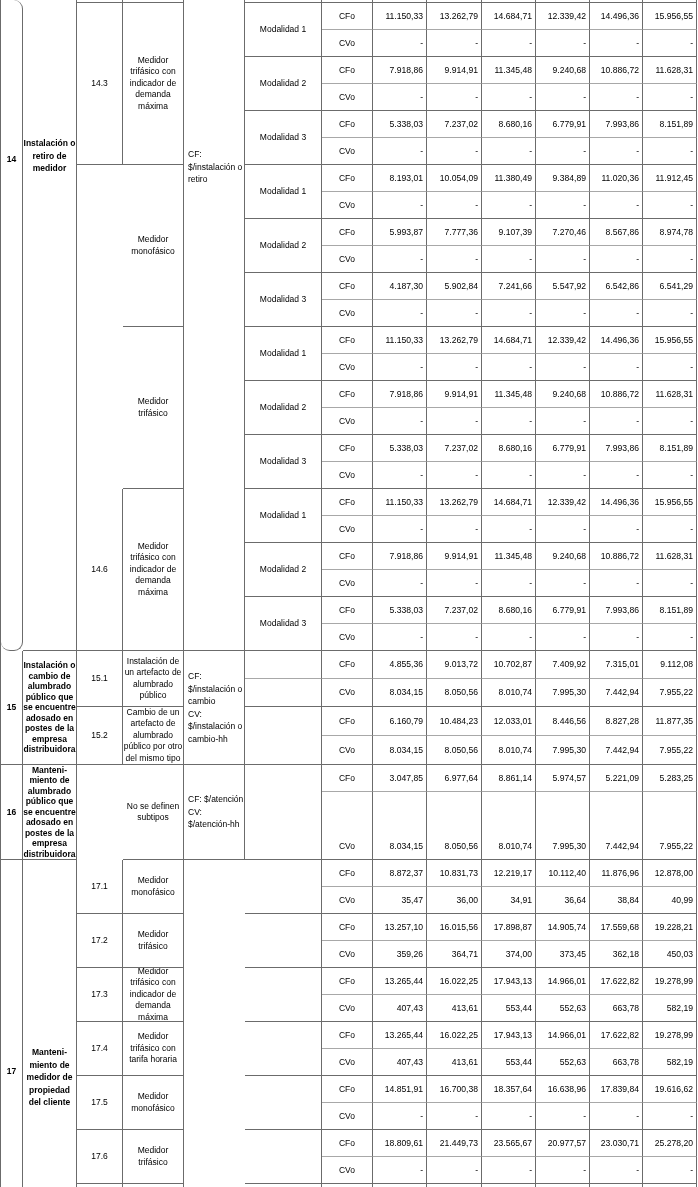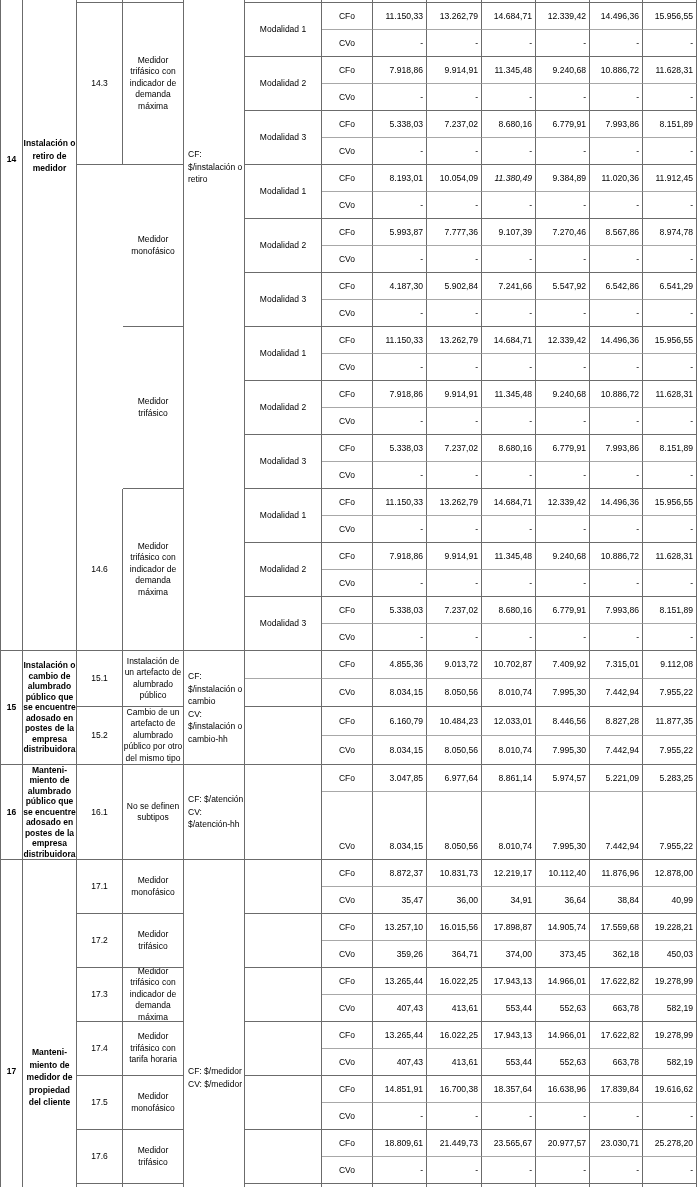--- a/index.html
+++ b/index.html
@@ -28,21 +28,21 @@
       <div class="cell" style="grid-area: 1 / 3 / 2;"></div>
       <div class="cell" style="grid-area: 1 / 4 / 2;"></div>
       <div class="cell" style="grid-area: 1 / 6 / 2;"></div>
       <div class="cell" style="grid-area: 1 / 7 / 2;"></div>
       <div class="cell" style="grid-area: 1 / 8 / 2;"></div>
       <div class="cell" style="grid-area: 1 / 9 / 2;"></div>
       <div class="cell" style="grid-area: 1 / 10 / 2;"></div>
       <div class="cell" style="grid-area: 1 / 11 / 2;"></div>
       <div class="cell" style="grid-area: 1 / 12 / 2;"></div>
       <div class="cell" style="grid-area: 1 / 13 / 2;"></div>
-      <div class="cell bold pre topalign" style="grid-area: 1 / 1 / 26; padding-top: 153px;">14</div>
+      <div class="cell bold pre topalign" style="grid-area: 1 / 1 / 26; padding-top: 153px; border-radius: 9px;">14</div>
       <div class="cell bold pre topalign" style="grid-area: 1 / 2 / 26; padding-top: 137px;">Instalación o
 retiro de
 medidor</div>
       <div class="cell left pre topalign" style="grid-area: 1 / 5 / 26; padding-top: 148px;">CF:
 $/instalación o
 retiro</div>
       <div class="cell" style="grid-area: 2 / 3 / 8;">14.3</div>
       <div class="cell pre subdesc" style="grid-area: 2 / 4 / 8;">Medidor
 trifásico con
 indicador de
@@ -92,21 +92,21 @@
       <div class="cell numv" style="grid-area: 7 / 10 / 8;">-</div>
       <div class="cell numv" style="grid-area: 7 / 11 / 8;">-</div>
       <div class="cell numv" style="grid-area: 7 / 12 / 8;">-</div>
       <div class="cell numv" style="grid-area: 7 / 13 / 8;">-</div>
       <div class="cell pre subdesc" style="grid-area: 8 / 4 / 14;">Medidor
 monofásico</div>
       <div class="cell pre" style="grid-area: 8 / 6 / 10;">Modalidad 1</div>
       <div class="cell  lightbb" style="grid-area: 8 / 7 / 9;">CFo</div>
       <div class="cell numv lightbb" style="grid-area: 8 / 8 / 9;">8.193,01</div>
       <div class="cell numv lightbb" style="grid-area: 8 / 9 / 9;">10.054,09</div>
-      <div class="cell numv lightbb" style="grid-area: 8 / 10 / 9; font-style: italic;">11.380,49</div>
+      <div class="cell numv lightbb" style="grid-area: 8 / 10 / 9;">11.380,49</div>
       <div class="cell numv lightbb" style="grid-area: 8 / 11 / 9;">9.384,89</div>
       <div class="cell numv lightbb" style="grid-area: 8 / 12 / 9;">11.020,36</div>
       <div class="cell numv lightbb" style="grid-area: 8 / 13 / 9;">11.912,45</div>
       <div class="cell" style="grid-area: 9 / 7 / 10;">CVo</div>
       <div class="cell numv" style="grid-area: 9 / 8 / 10;">-</div>
       <div class="cell numv" style="grid-area: 9 / 9 / 10;">-</div>
       <div class="cell numv" style="grid-area: 9 / 10 / 10;">-</div>
       <div class="cell numv" style="grid-area: 9 / 11 / 10;">-</div>
       <div class="cell numv" style="grid-area: 9 / 12 / 10;">-</div>
       <div class="cell numv" style="grid-area: 9 / 13 / 10;">-</div>
@@ -302,21 +302,20 @@
 alumbrado
 público que
 se encuentre
 adosado en
 postes de la
 empresa
 distribuidora</div>
       <div class="cell left pre" style="grid-area: 30 / 5 / 32;">CF: $/atención
 CV:
 $/atención-hh</div>
-      <div class="cell" style="grid-area: 30 / 3 / 32;">16.1</div>
       <div class="cell pre subdesc" style="grid-area: 30 / 4 / 32;">No se definen
 subtipos</div>
       <div class="cell pre" style="grid-area: 30 / 6 / 32;"></div>
       <div class="cell  lightbb" style="grid-area: 30 / 7 / 31;">CFo</div>
       <div class="cell numv lightbb" style="grid-area: 30 / 8 / 31;">3.047,85</div>
       <div class="cell numv lightbb" style="grid-area: 30 / 9 / 31;">6.977,64</div>
       <div class="cell numv lightbb" style="grid-area: 30 / 10 / 31;">8.861,14</div>
       <div class="cell numv lightbb" style="grid-area: 30 / 11 / 31;">5.974,57</div>
       <div class="cell numv lightbb" style="grid-area: 30 / 12 / 31;">5.221,09</div>
       <div class="cell numv lightbb" style="grid-area: 30 / 13 / 31;">5.283,25</div>
@@ -326,22 +325,20 @@
       <div class="cell numv bottomalign" style="grid-area: 31 / 10 / 32;">8.010,74</div>
       <div class="cell numv bottomalign" style="grid-area: 31 / 11 / 32;">7.995,30</div>
       <div class="cell numv bottomalign" style="grid-area: 31 / 12 / 32;">7.442,94</div>
       <div class="cell numv bottomalign" style="grid-area: 31 / 13 / 32;">7.955,22</div>
       <div class="cell bold pre nobb topalign" style="grid-area: 32 / 1 / 45; padding-top: 205px;">17</div>
       <div class="cell bold pre nobb topalign" style="grid-area: 32 / 2 / 45; padding-top: 186px;">Manteni-
 miento de
 medidor de
 propiedad
 del cliente</div>
-      <div class="cell left pre nobb topalign" style="grid-area: 32 / 5 / 45; padding-top: 205px;">CF: $/medidor
-CV: $/medidor</div>
       <div class="cell" style="grid-area: 32 / 3 / 34;">17.1</div>
       <div class="cell pre subdesc" style="grid-area: 32 / 4 / 34;">Medidor
 monofásico</div>
       <div class="cell pre" style="grid-area: 32 / 6 / 34;"></div>
       <div class="cell  lightbb" style="grid-area: 32 / 7 / 33;">CFo</div>
       <div class="cell numv lightbb" style="grid-area: 32 / 8 / 33;">8.872,37</div>
       <div class="cell numv lightbb" style="grid-area: 32 / 9 / 33;">10.831,73</div>
       <div class="cell numv lightbb" style="grid-area: 32 / 10 / 33;">12.219,17</div>
       <div class="cell numv lightbb" style="grid-area: 32 / 11 / 33;">10.112,40</div>
       <div class="cell numv lightbb" style="grid-area: 32 / 12 / 33;">11.876,96</div>

